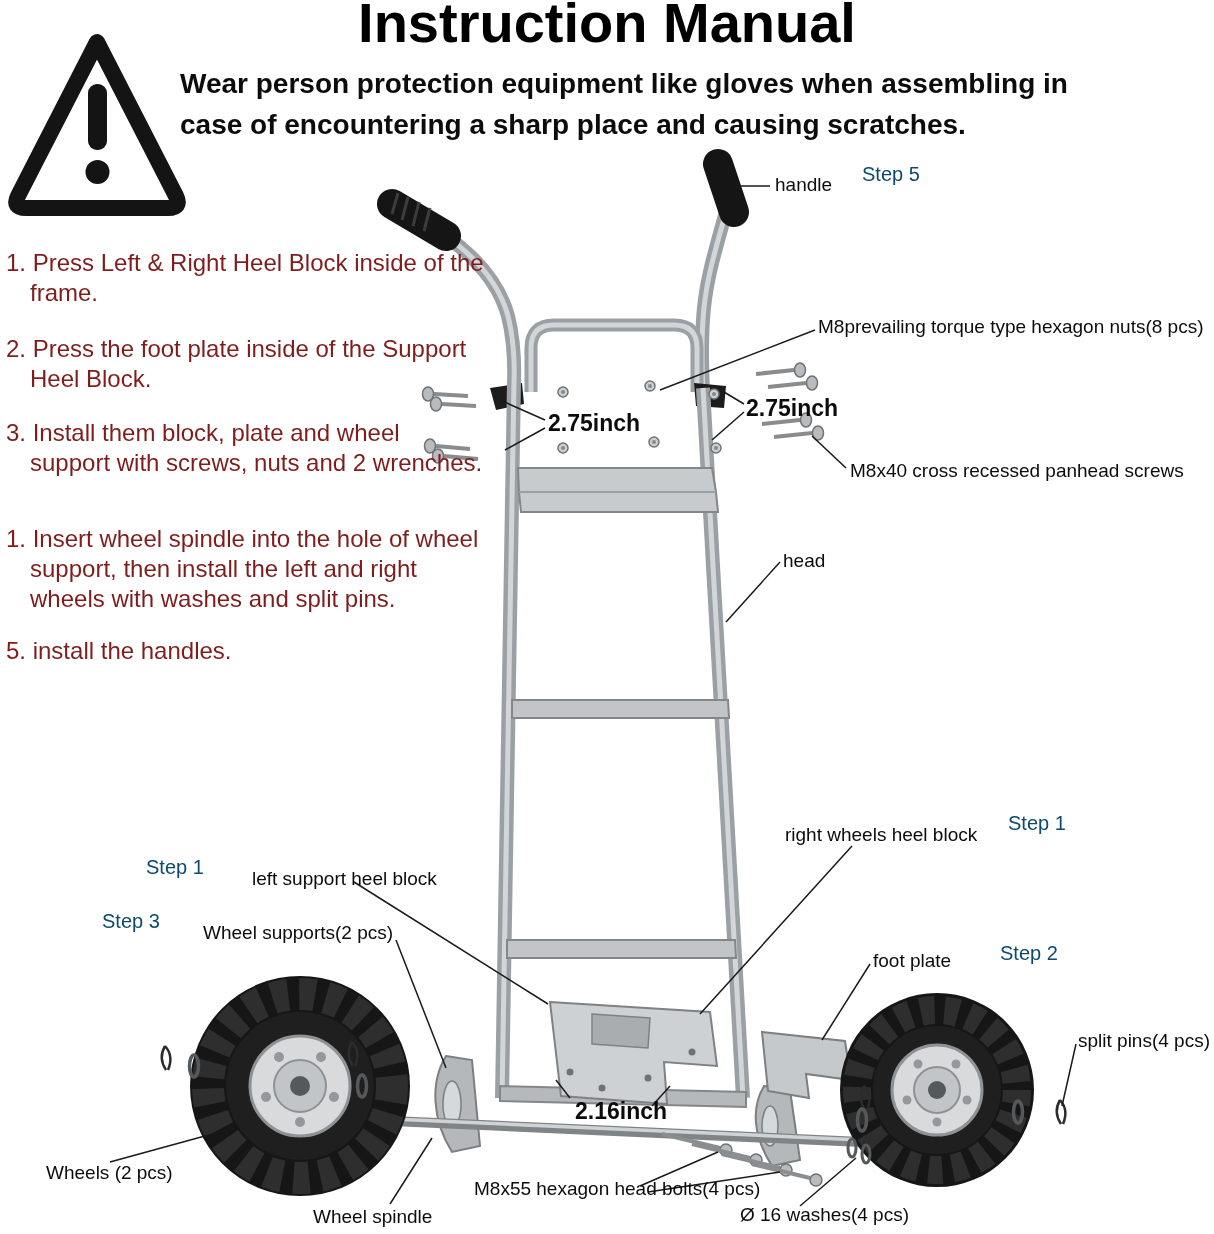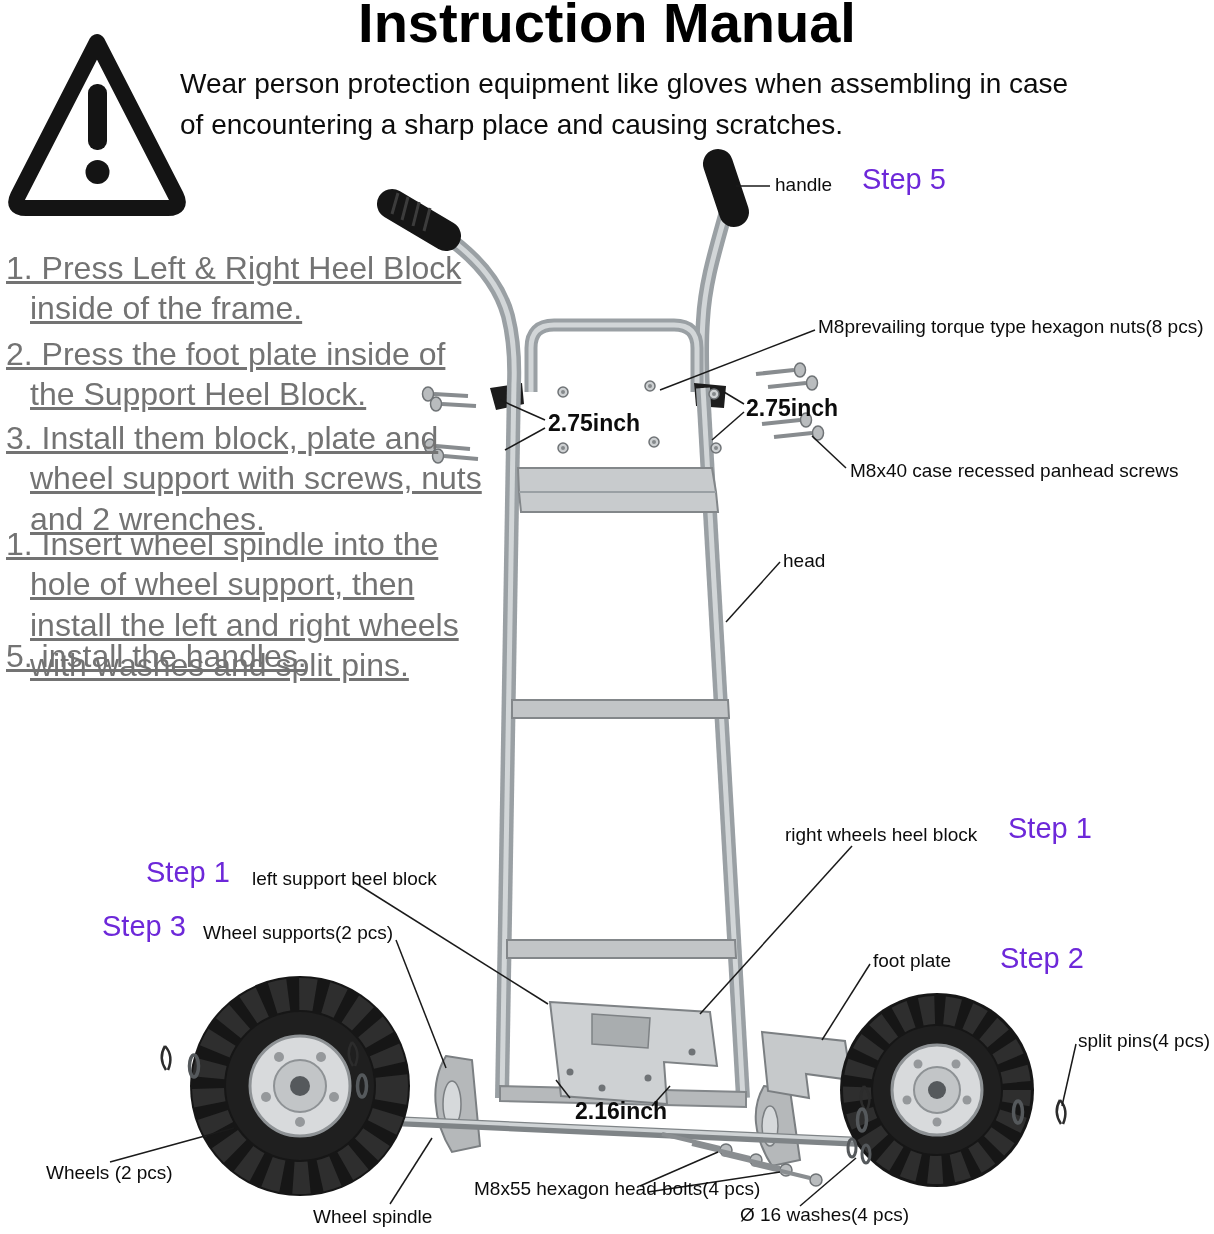--- a/index.html
+++ b/index.html
@@ -7,32 +7,32 @@
     width:1214px;height:1234px;position:relative;background:#ffffff;
     font-family:"Liberation Sans", sans-serif;color:#111;overflow:hidden;
   }
   svg.diagram{position:absolute;left:0;top:0;}
   .title{
     position:absolute;left:0;right:0;top:-10px;margin:0;text-align:center;
     font-size:56px;font-weight:bold;color:#000;letter-spacing:0px;
   }
   .warning-text{
     position:absolute;left:180px;top:64px;width:905px;
-    font-size:28px;font-weight:400;line-height:1.45;color:#0c0c0c;
+    font-size:28px;font-weight:700;line-height:1.45;color:#0c0c0c;
   }
   .instr{
     position:absolute;left:6px;width:456px;
-    font-size:32px;line-height:1.26;color:#737373;
-    padding-left:24px;text-indent:-24px;text-decoration:underline;
+    font-size:24px;line-height:1.26;color:#7f1d1d;
+    padding-left:24px;text-indent:-24px;
   }
   .lbl{
     position:absolute;font-size:19px;color:#0c0c0c;white-space:nowrap;text-align:right;
   }
   .step{
-    position:absolute;font-size:29px;color:#6d28d9;white-space:nowrap;
+    position:absolute;font-size:20px;color:#0c4a6e;white-space:nowrap;
   }
   .dim{
     position:absolute;font-size:23px;font-weight:600;color:#0c0c0c;white-space:nowrap;
   }
 </style>
 </head>
 <body>
 
 <svg class="diagram" width="1214" height="1234" viewBox="0 0 1214 1234">
 
@@ -228,21 +228,21 @@
 <div class="instr" style="top:418px">3. Install them block, plate and wheel support with screws, nuts and 2 wrenches.</div>
 <div class="instr" style="top:524px">1. Insert wheel spindle into the hole of wheel support, then install the left and right wheels with washes and split pins.</div>
 <div class="instr" style="top:636px">5. install the handles.</div>
 
 <div class="lbl" style="left:775px;top:174px">handle</div>
 <div class="step" style="left:862px;top:163px">Step 5</div>
 
 <div class="lbl" style="left:818px;top:316px">M8prevailing torque type hexagon nuts(8 pcs)</div>
 <div class="dim" style="left:548px;top:410px">2.75inch</div>
 <div class="dim" style="left:746px;top:395px">2.75inch</div>
-<div class="lbl" style="left:850px;top:460px">M8x40 case recessed panhead screws</div>
+<div class="lbl" style="left:850px;top:460px">M8x40 cross recessed panhead screws</div>
 <div class="lbl" style="left:783px;top:550px">head</div>
 
 <div class="lbl" style="left:785px;top:824px">right wheels heel block</div>
 <div class="step" style="left:1008px;top:812px">Step 1</div>
 
 <div class="step" style="left:146px;top:856px">Step 1</div>
 <div class="lbl" style="left:252px;top:868px">left support heel block</div>
 
 <div class="step" style="left:102px;top:910px">Step 3</div>
 <div class="lbl" style="left:203px;top:922px">Wheel supports(2 pcs)</div>

